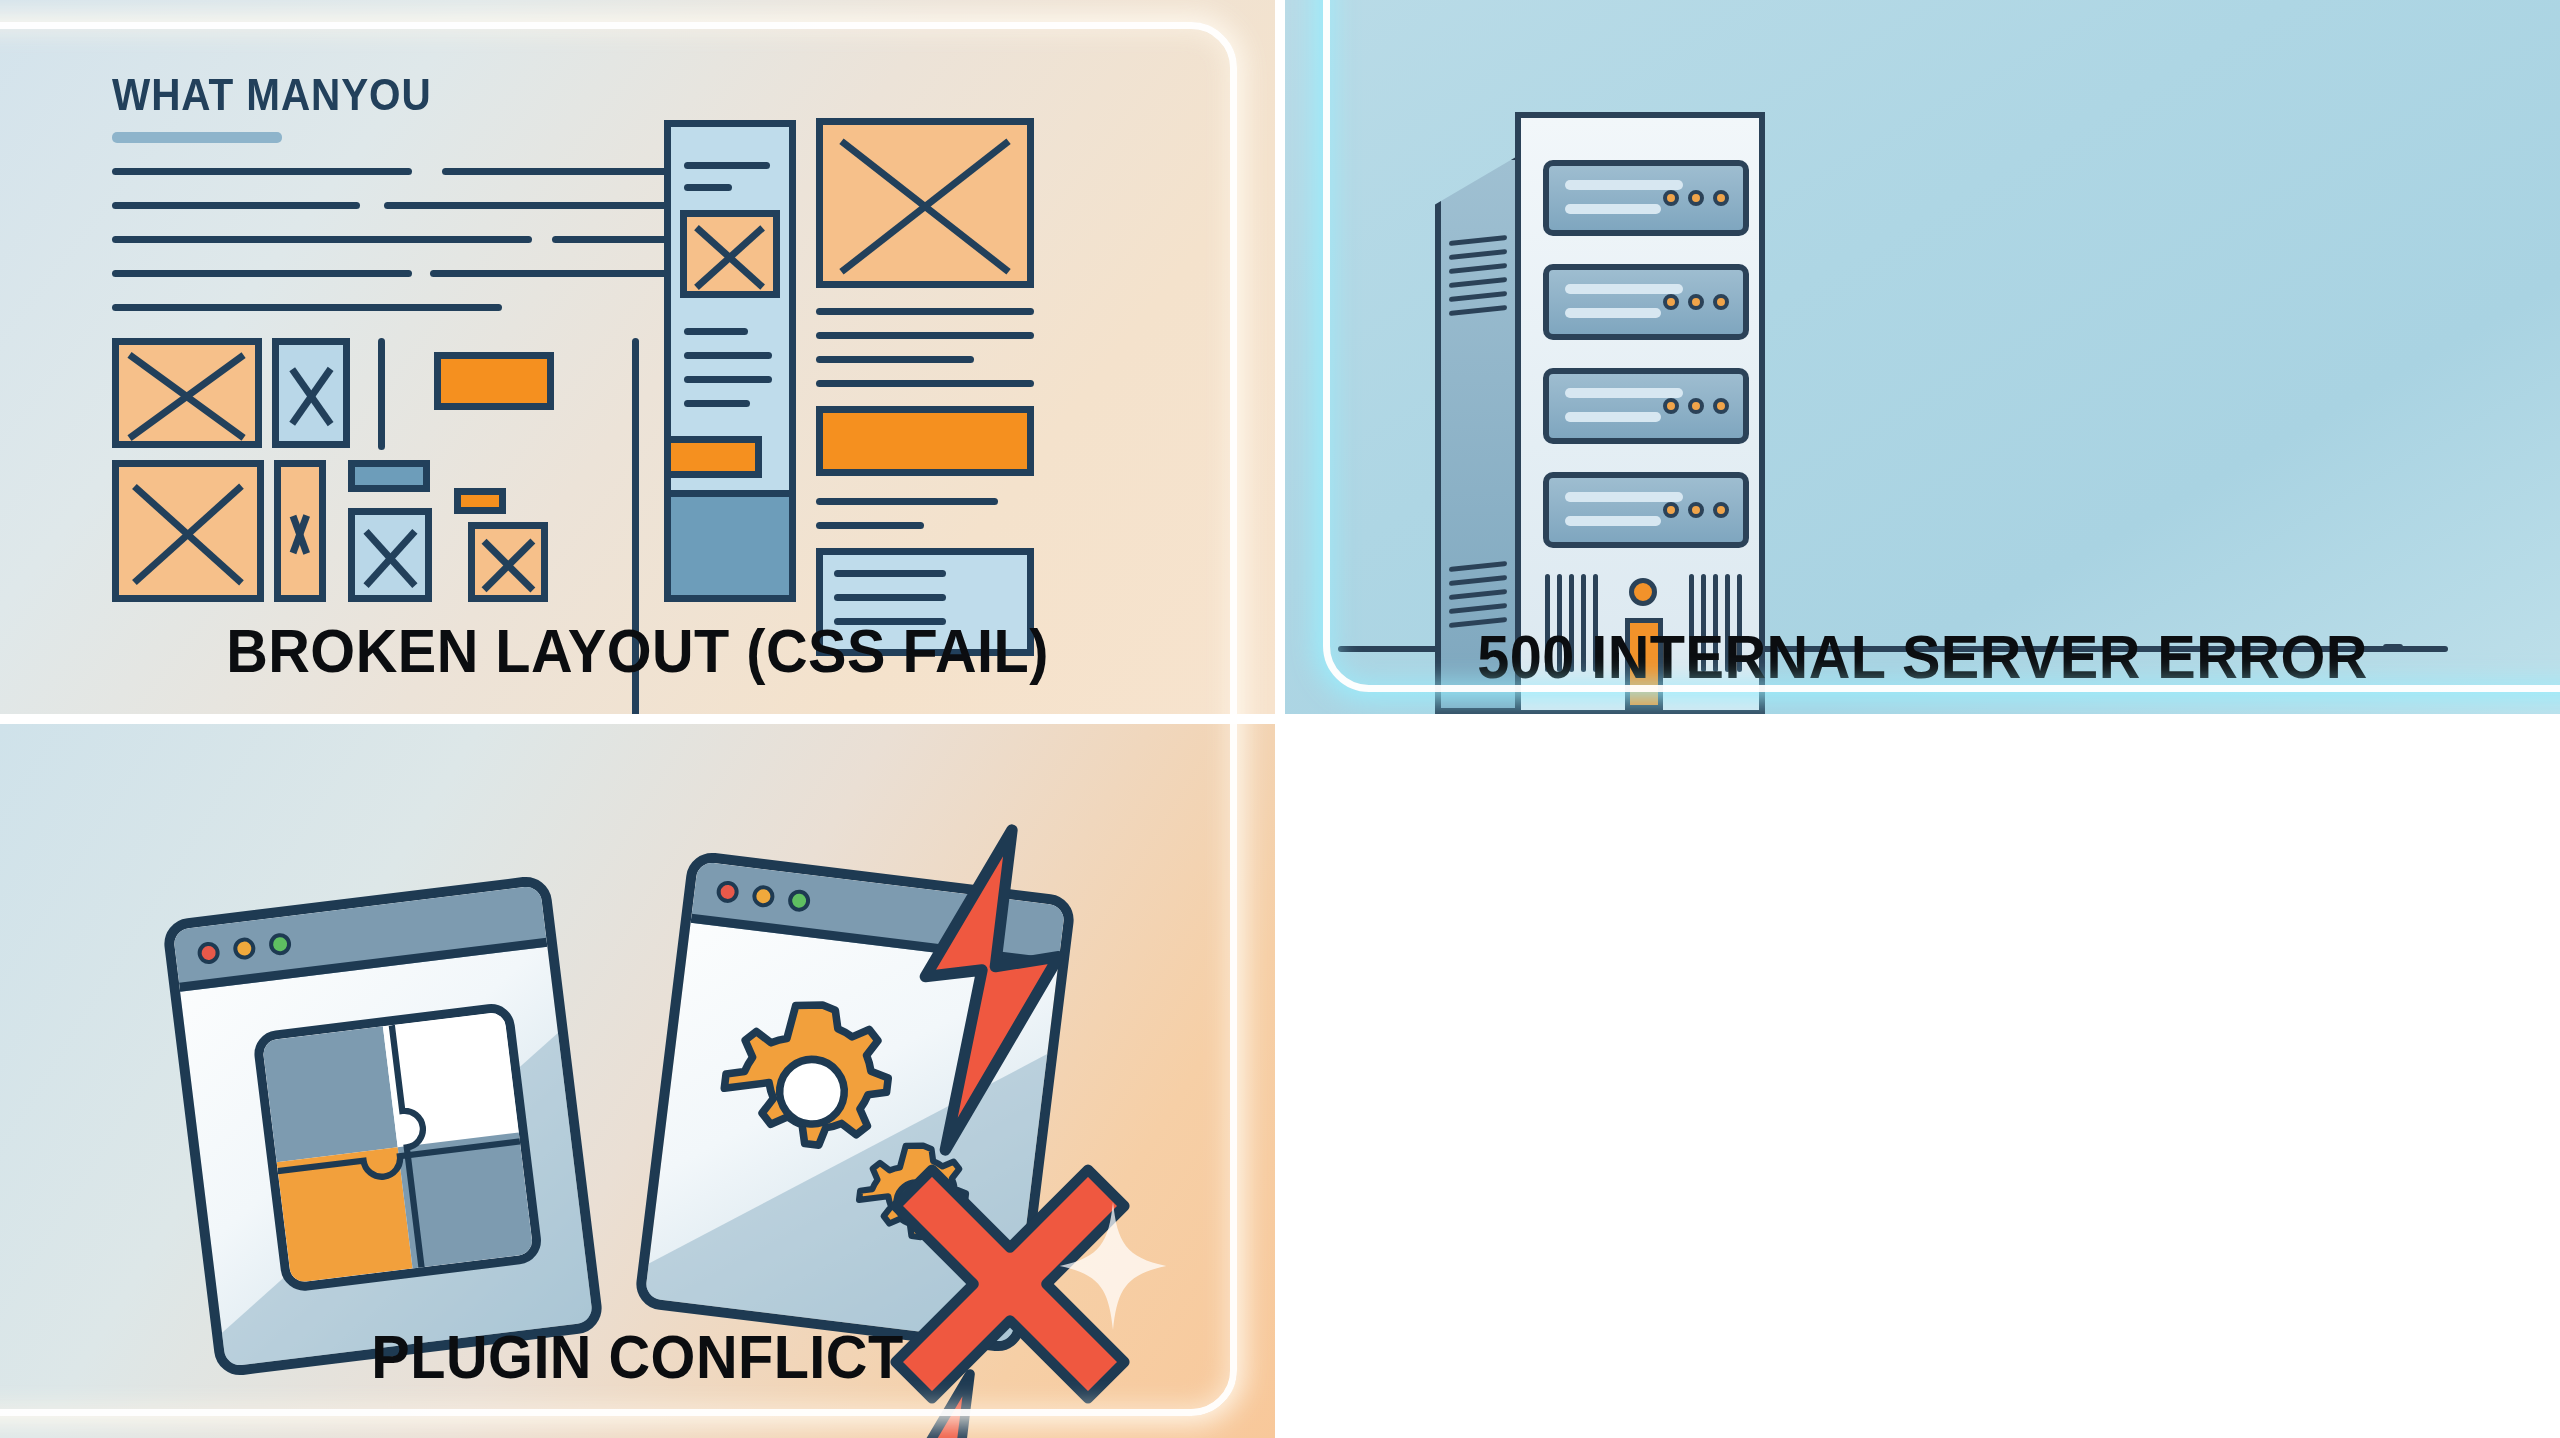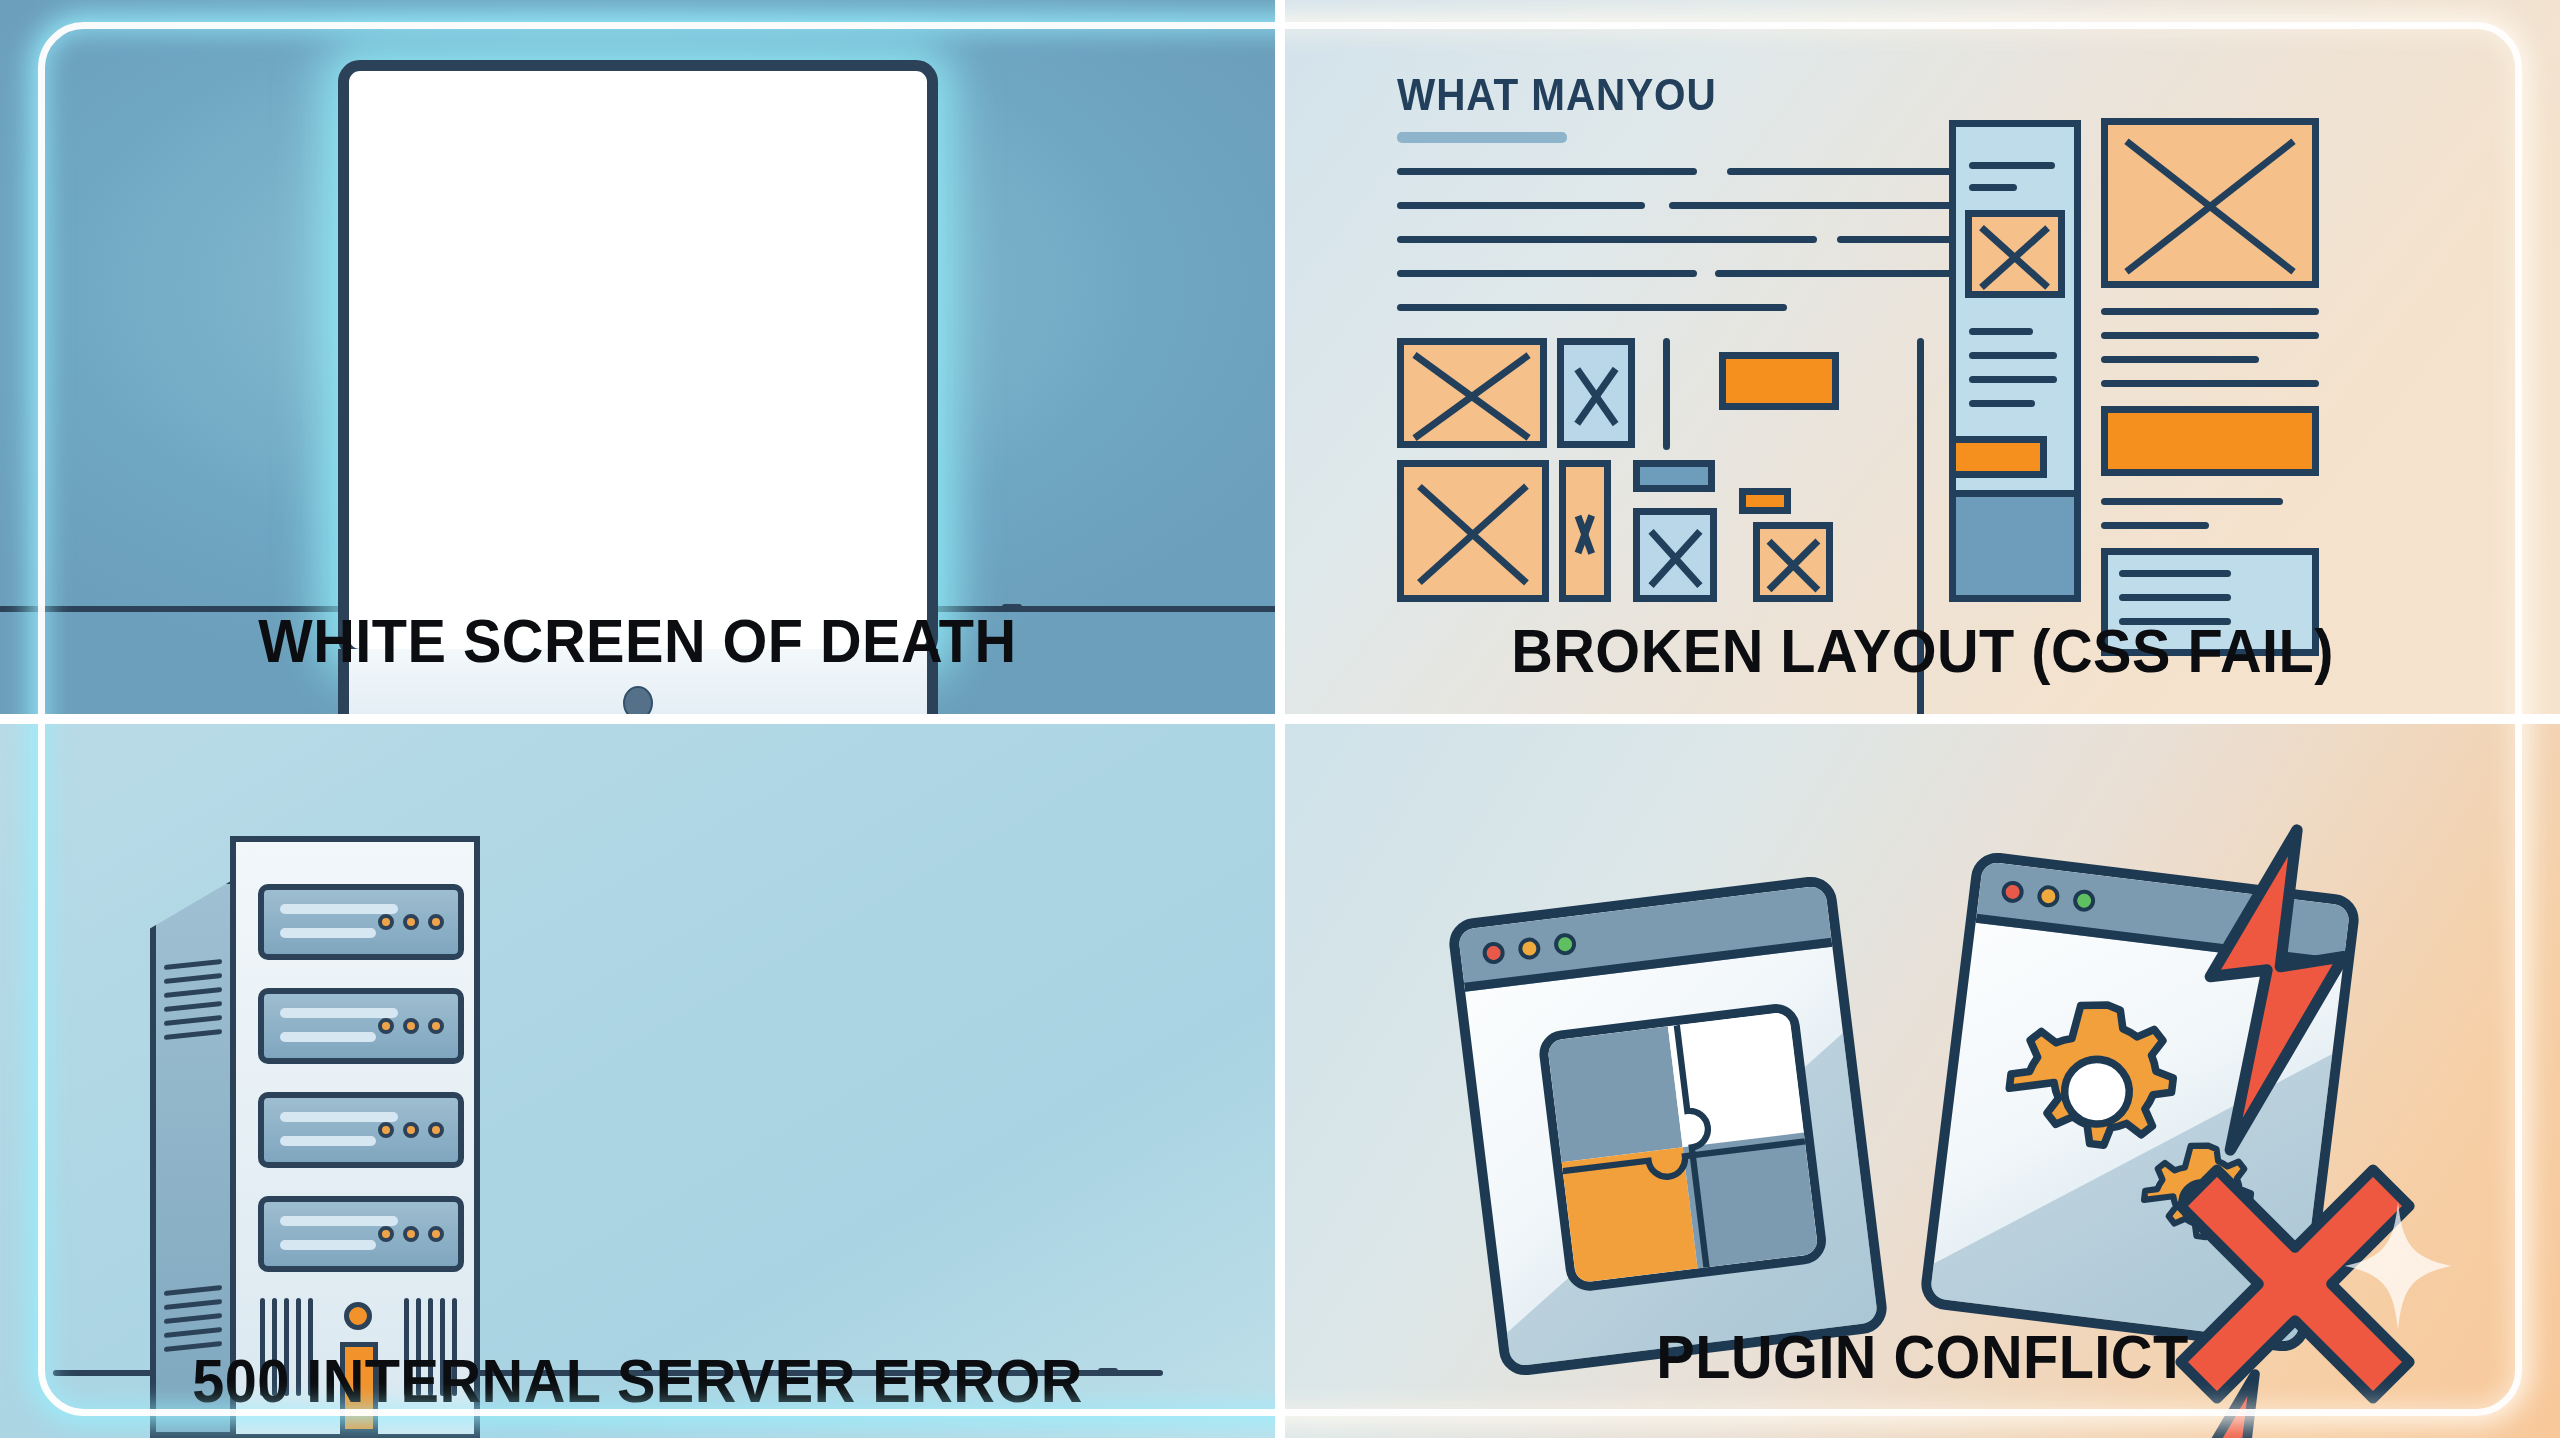--- a/index.html
+++ b/index.html
@@ -181,39 +181,20 @@
 
   .sparkle { position:absolute; right:108px; bottom:108px; width:108px; height:128px; }
 
 </style>
 </head>
 <body>
 
 <div id="stage">
   <div class="grid">
 
-    <div class="panel p-wsod">
-      <div class="wsod-glow"></div>
-
-      <div class="floor-line" style="top:606px"></div>
-      <div class="floor-dash" style="left:1002px"></div>
-
-      <div class="monitor">
-        <div class="mon-body">
-          <div class="mon-screen"></div>
-          <div class="mon-chin">
-            <div class="mon-dot"></div>
-          </div>
-        </div>
-
-      </div>
-
-      <div class="caption cap-tl">WHITE SCREEN OF DEATH</div>
-      <div class="neon neon-cyan n-tl"></div>
-    </div>
 
     <div class="panel p-broken">
       <div class="bl-wrap">
 
         <div class="bl-title">WHAT MANYOU</div>
         <div class="bl-rule"></div>
 
         <div class="txtline" style="left:0;   top:108px; width:300px;"></div>
         <div class="txtline" style="left:330px;top:108px; width:295px;"></div>
         <div class="txtline" style="left:0;   top:142px; width:248px;"></div>

